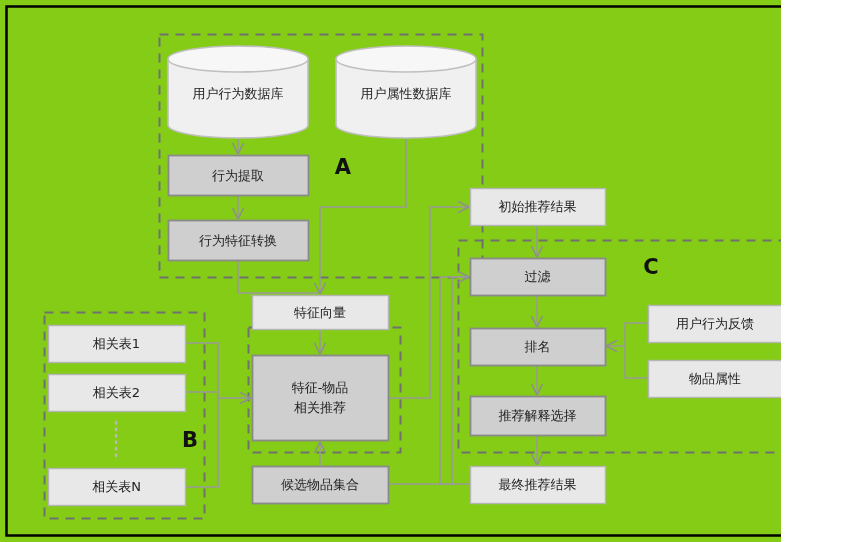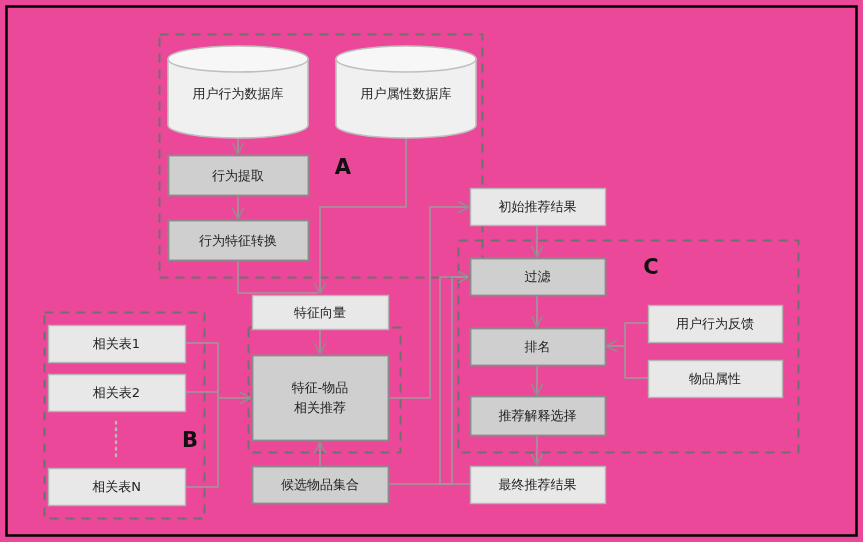--- a/index.html
+++ b/index.html
@@ -1,17 +1,17 @@
 <!DOCTYPE html>
 <html><head>
 <meta charset="utf-8">
 <style>
   html,body{margin:0;padding:0;background:#ffffff;}
   body{font-family:"DejaVu Sans","Liberation Sans",sans-serif;}
-  #canvas{position:relative;width:863px;height:542px;background:#ec4899;overflow:hidden;}
+  #canvas{position:relative;width:781px;height:542px;background:#84cc16;overflow:hidden;}
   #flow{position:absolute;left:0;top:0;width:863px;height:542px;}
   .node-label{font-size:13px;fill:#1d1d1d;dominant-baseline:middle;text-anchor:middle;}
   .group-label{font-size:21px;font-weight:bold;fill:#111111;text-anchor:middle;dominant-baseline:middle;}
 </style>
 </head>
 <body>
 
 <div id="canvas">
   <svg id="flow" viewBox="0 0 863 542" xmlns="http://www.w3.org/2000/svg">
     <defs>

